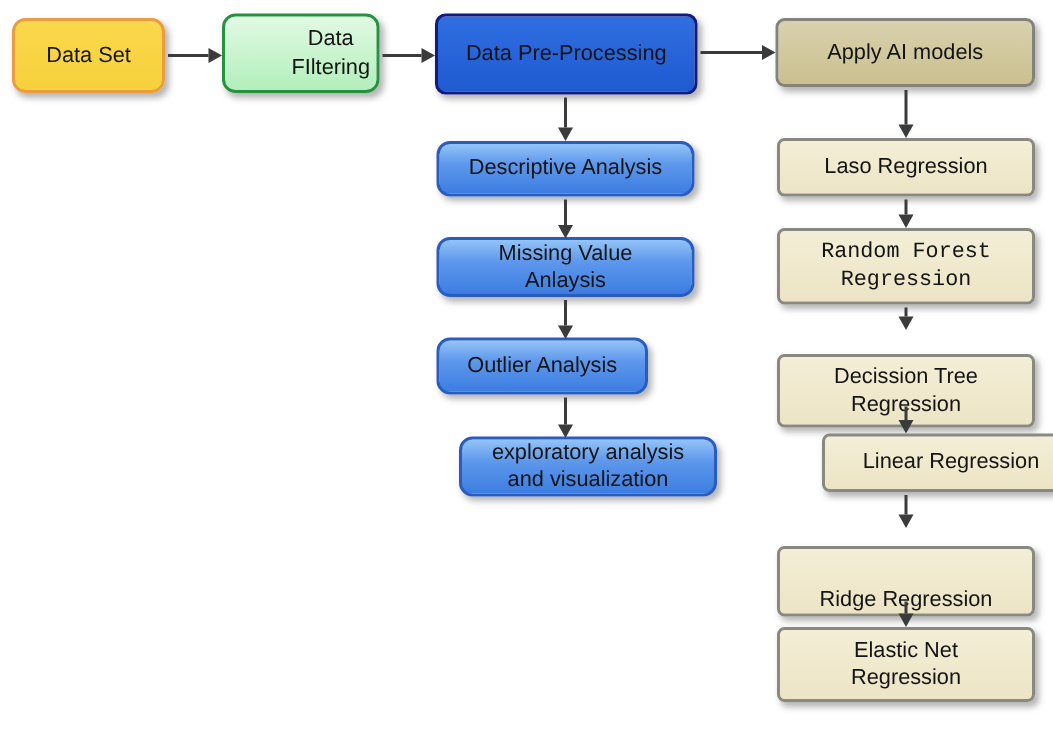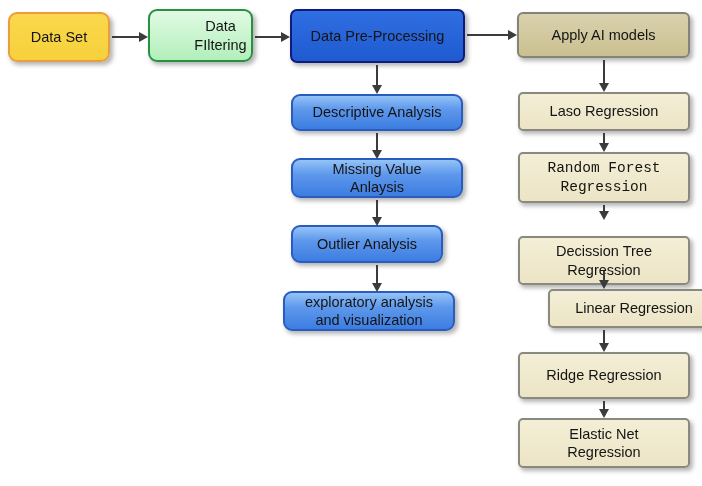--- a/index.html
+++ b/index.html
@@ -121,25 +121,25 @@
   <div class="h-arrow" style="left:467px; top:34px; width:41px;"></div>
 
   <div class="node n-blue" style="left:291px; top:94px; width:172px; height:37px;">
     <span>Descriptive Analysis</span>
   </div>
 
   <div class="node n-blue wrap-narrow" style="left:291px; top:158px; width:172px; height:40px;">
     <span>Missing Value Anlaysis</span>
   </div>
 
-  <div class="node n-blue" style="left:291px; top:225px; width:152px; height:38px;">
+  <div class="node n-blue" style="left:291px; top:225px; width:141px; height:38px;">
     <span>Outlier Analysis</span>
   </div>
 
-  <div class="node n-blue wrap-narrow" style="left:283px; top:291px; width:172px; height:40px;">
+  <div class="node n-blue wrap-narrow" style="left:306px; top:291px; width:172px; height:40px;">
     <span>exploratory analysis and visualization</span>
   </div>
 
   <div class="v-arrow" style="left:376px; top:65px;  height:20px;"></div>
   <div class="v-arrow" style="left:376px; top:133px; height:17px;"></div>
   <div class="v-arrow" style="left:376px; top:200px; height:17px;"></div>
   <div class="v-arrow" style="left:376px; top:265px; height:18px;"></div>
 
   <div class="node n-tan" style="left:518px; top:92px; width:172px; height:39px;">
     <span>Laso Regression</span>
@@ -150,21 +150,21 @@
   </div>
 
   <div class="node n-tan wrap-narrow" style="left:518px; top:236px; width:172px; height:49px;">
     <span>Decission Tree Regression</span>
   </div>
 
   <div class="node n-tan" style="left:548px; top:289px; width:172px; height:39px;">
     <span>Linear Regression</span>
   </div>
 
-  <div class="node n-tan" style="left:518px; top:352px; width:172px; height:47px;">
+  <div class="node n-tan" style="left:518px; top:364px; width:172px; height:47px;align-items:flex-end;">
     <span>Ridge Regression</span>
   </div>
 
   <div class="node n-tan wrap-narrow" style="left:518px; top:418px; width:172px; height:50px;">
     <span>Elastic Net Regression</span>
   </div>
 
   <div class="v-arrow" style="left:603px; top:60px;  height:23px;"></div>
   <div class="v-arrow" style="left:603px; top:133px; height:10px;"></div>
   <div class="v-arrow" style="left:603px; top:205px; height:6px;"></div>

